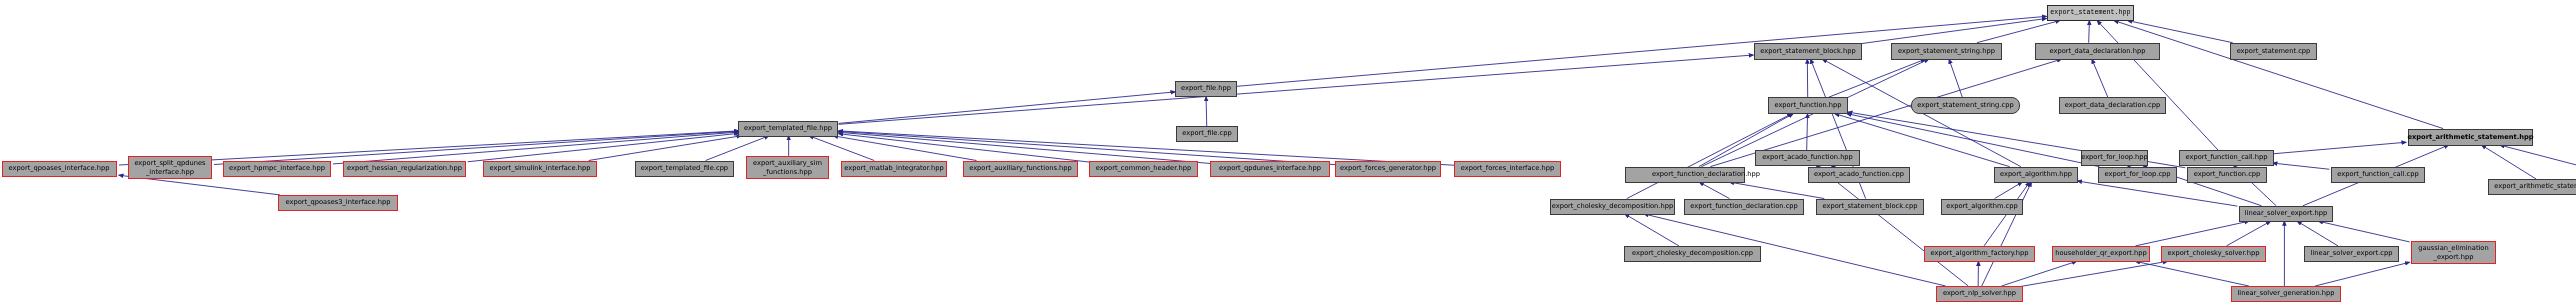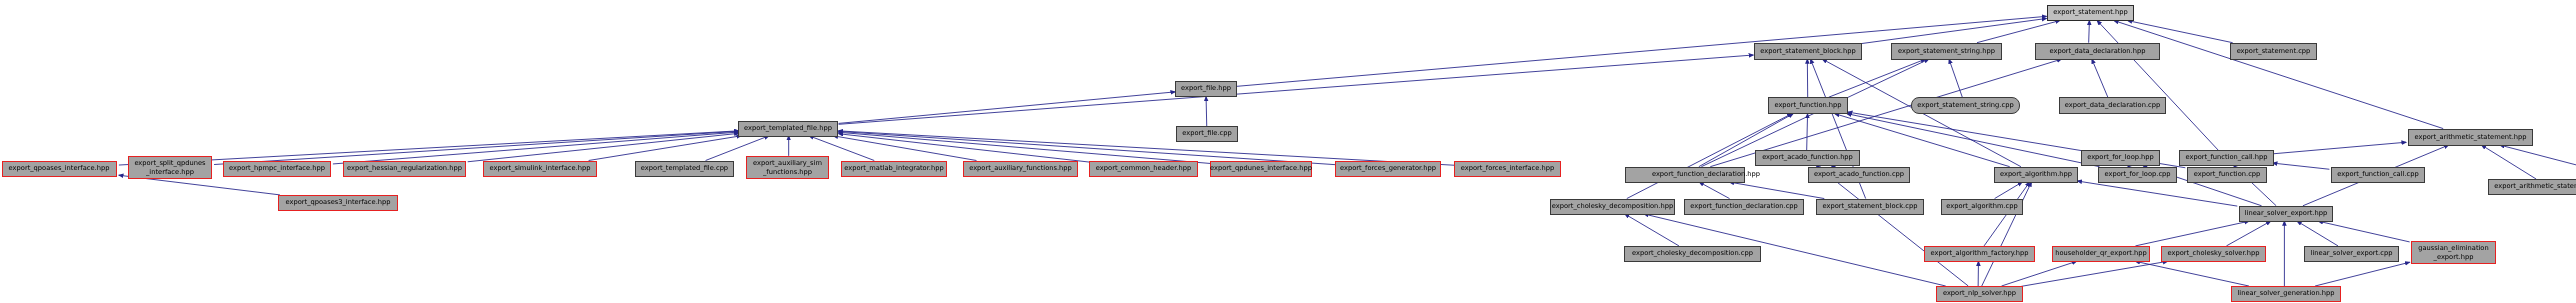--- a/index.html
+++ b/index.html
@@ -92,48 +92,48 @@
         <line x1="4680" y1="470.2730061349693" x2="4502.581081081081" y2="430" stroke="#26268b" stroke-width="1.7" marker-end="url(#arrowhead)"></line>
         <line x1="4436.5" y1="556" x2="4436.5" y2="430" stroke="#26268b" stroke-width="1.7" marker-end="url(#arrowhead)"></line>
         <line x1="4367.557692307692" y1="556" x2="4146.942307692308" y2="508" stroke="#26268b" stroke-width="1.7" marker-end="url(#arrowhead)"></line>
         <line x1="3886.576923076923" y1="556" x2="4032.423076923077" y2="508" stroke="#26268b" stroke-width="1.7" marker-end="url(#arrowhead)"></line>
         <line x1="3925" y1="556.6315789473684" x2="4209.307692307692" y2="508" stroke="#26268b" stroke-width="1.7" marker-end="url(#arrowhead)"></line>
         <line x1="4496.134146341464" y1="556" x2="4680" y2="509.7515337423313" stroke="#26268b" stroke-width="1.7" marker-end="url(#arrowhead)"></line>
         <line x1="3841.1923076923076" y1="556" x2="3841.8076923076924" y2="508" stroke="#26268b" stroke-width="1.7" marker-end="url(#arrowhead)"></line>
       </g>
   </svg>
   <div id="nodes-layer">
-      <div class="node root" style="left: 2047px; top: 4.6px; width: 87px; height: 16px;"><span class="label">export_statement.hpp</span></div>
+      <div class="node root" style="left: 2047px; top: 4.6px; width: 87px; height: 16px; font-family: Liberation Mono, monospace;"><span class="label">export_statement.hpp</span></div>
       <div class="node plain" style="left: 1754px; top: 43px; width: 108px; height: 16.5px;"><span class="label">export_statement_block.hpp</span></div>
       <div class="node plain" style="left: 1891px; top: 43px; width: 111px; height: 16.5px;"><span class="label">export_statement_string.hpp</span></div>
       <div class="node plain" style="left: 2035px; top: 43px; width: 125px; height: 16.5px;"><span class="label">export_data_declaration.hpp</span></div>
       <div class="node plain" style="left: 2230px; top: 43px; width: 87px; height: 16.5px;"><span class="label">export_statement.cpp</span></div>
       <div class="node plain" style="left: 1175px; top: 81px; width: 62px; height: 15.5px;"><span class="label">export_file.hpp</span></div>
       <div class="node plain" style="left: 1768px; top: 97px; width: 80px; height: 16.5px;"><span class="label">export_function.hpp</span></div>
       <div class="node plain" style="left: 1911px; top: 97px; width: 109px; height: 16.5px; border-radius: 8px;"><span class="label">export_statement_string.cpp</span></div>
       <div class="node plain" style="left: 2059px; top: 97px; width: 107px; height: 16.5px;"><span class="label">export_data_declaration.cpp</span></div>
       <div class="node plain" style="left: 738px; top: 121px; width: 100px; height: 15.5px;"><span class="label">export_templated_file.hpp</span></div>
       <div class="node plain" style="left: 1176px; top: 126px; width: 62px; height: 15.5px;"><span class="label">export_file.cpp</span></div>
-      <div class="node plain" style="left: 2408px; top: 129px; width: 125px; height: 16.5px;"><span class="label">export_arithmetic_statement.hpp</span></div>
+      <div class="node plain" style="left: 2408px; top: 129px; width: 125px; height: 16.5px; font-weight: bold;"><span class="label">export_arithmetic_statement.hpp</span></div>
       <div class="node plain" style="left: 1755px; top: 150px; width: 105px; height: 15.5px;"><span class="label">export_acado_function.hpp</span></div>
-      <div class="node plain" style="left: 2081px; top: 150px; width: 79px; height: 15.5px; justify-content: center;"><span class="label">export_for_loop.hpp</span></div>
+      <div class="node plain" style="left: 2081px; top: 150px; width: 67px; height: 15.5px; justify-content: center;"><span class="label">export_for_loop.hpp</span></div>
       <div class="node plain" style="left: 2179px; top: 150px; width: 95px; height: 15.5px;"><span class="label">export_function_call.hpp</span></div>
       <div class="node red" style="left: 1.5px; top: 161px; width: 115px; height: 15.5px;"><span class="label">export_qpoases_interface.hpp</span></div>
       <div class="node red" style="left: 128px; top: 156px; width: 84px; height: 23px;"><span class="label">export_split_qpdunes
 _interface.hpp</span></div>
       <div class="node red" style="left: 223px; top: 161px; width: 108px; height: 15.5px;"><span class="label">export_hpmpc_interface.hpp</span></div>
       <div class="node red" style="left: 343px; top: 161px; width: 123px; height: 15.5px;"><span class="label">export_hessian_regularization.hpp</span></div>
       <div class="node red" style="left: 483px; top: 161px; width: 114px; height: 15.5px;"><span class="label">export_simulink_interface.hpp</span></div>
       <div class="node plain" style="left: 635px; top: 161px; width: 99px; height: 15.5px;"><span class="label">export_templated_file.cpp</span></div>
       <div class="node red" style="left: 746px; top: 156px; width: 83px; height: 23px;"><span class="label">export_auxiliary_sim
 _functions.hpp</span></div>
       <div class="node red" style="left: 841px; top: 161px; width: 106px; height: 15.5px;"><span class="label">export_matlab_integrator.hpp</span></div>
       <div class="node red" style="left: 963px; top: 161px; width: 115px; height: 15.5px;"><span class="label">export_auxiliary_functions.hpp</span></div>
       <div class="node red" style="left: 1089px; top: 161px; width: 109px; height: 15.5px;"><span class="label">export_common_header.hpp</span></div>
-      <div class="node red" style="left: 1210px; top: 161px; width: 102px; height: 15.5px;"><span class="label">export_qpdunes_interface.hpp</span></div>
+      <div class="node red" style="left: 1210px; top: 161px; width: 120px; height: 15.5px;"><span class="label">export_qpdunes_interface.hpp</span></div>
       <div class="node red" style="left: 1335px; top: 161px; width: 106px; height: 15.5px;"><span class="label">export_forces_generator.hpp</span></div>
       <div class="node red" style="left: 1454px; top: 161px; width: 107px; height: 15.5px;"><span class="label">export_forces_interface.hpp</span></div>
       <div class="node plain" style="left: 1625px; top: 167px; width: 120px; height: 15.5px; padding-left: 42px;"><span class="label">export_function_declaration.hpp</span></div>
       <div class="node plain" style="left: 1808px; top: 167px; width: 102px; height: 15.5px;"><span class="label">export_acado_function.cpp</span></div>
       <div class="node plain" style="left: 1994px; top: 167px; width: 84px; height: 15.5px;"><span class="label">export_algorithm.hpp</span></div>
       <div class="node plain" style="left: 2098px; top: 167px; width: 79px; height: 15.5px;"><span class="label">export_for_loop.cpp</span></div>
       <div class="node plain" style="left: 2187px; top: 167px; width: 80px; height: 15.5px;"><span class="label">export_function.cpp</span></div>
       <div class="node plain" style="left: 2331px; top: 167px; width: 94px; height: 15.5px;"><span class="label">export_function_call.cpp</span></div>
       <div class="node plain" style="left: 2488px; top: 179px; width: 124px; height: 15.5px;"><span class="label">export_arithmetic_statement.cpp</span></div>
       <div class="node red" style="left: 278px; top: 195px; width: 120px; height: 15.5px;"><span class="label">export_qpoases3_interface.hpp</span></div>

